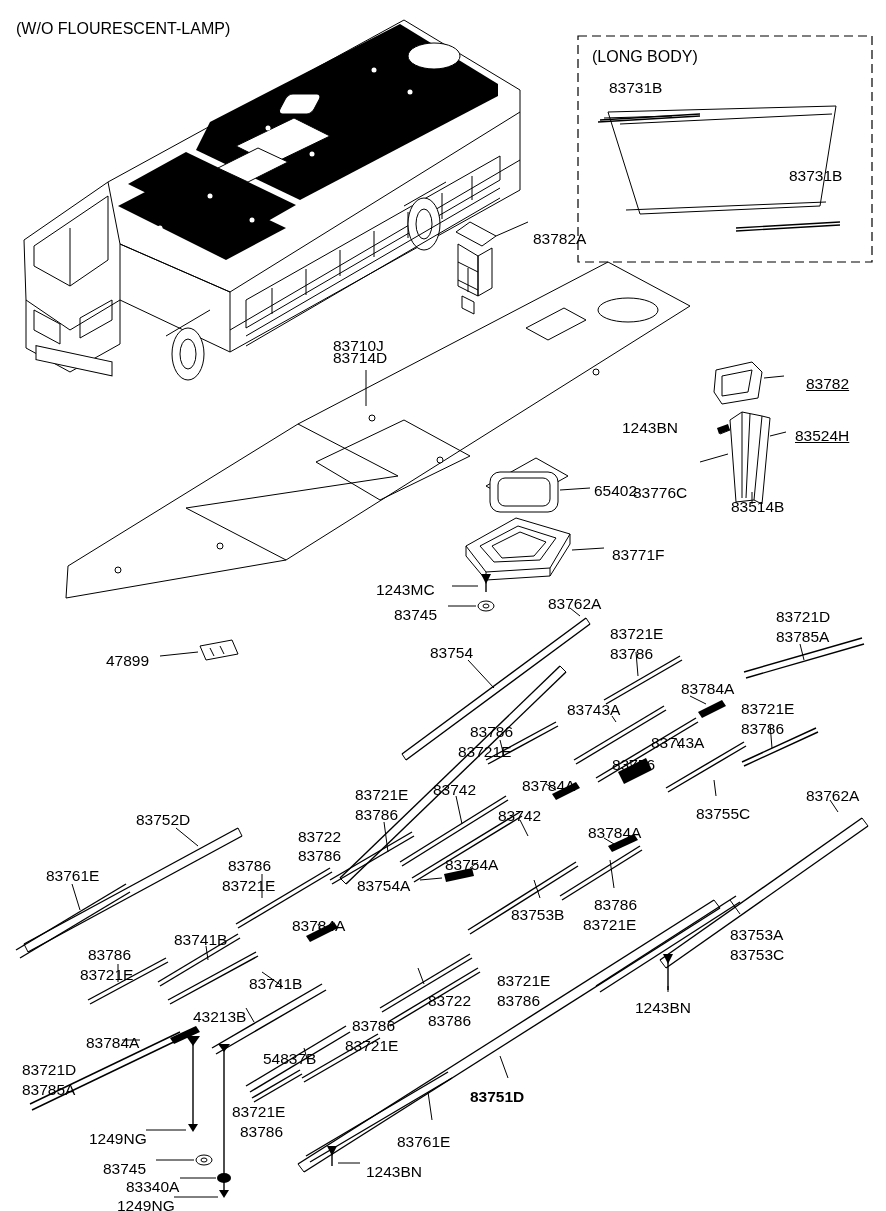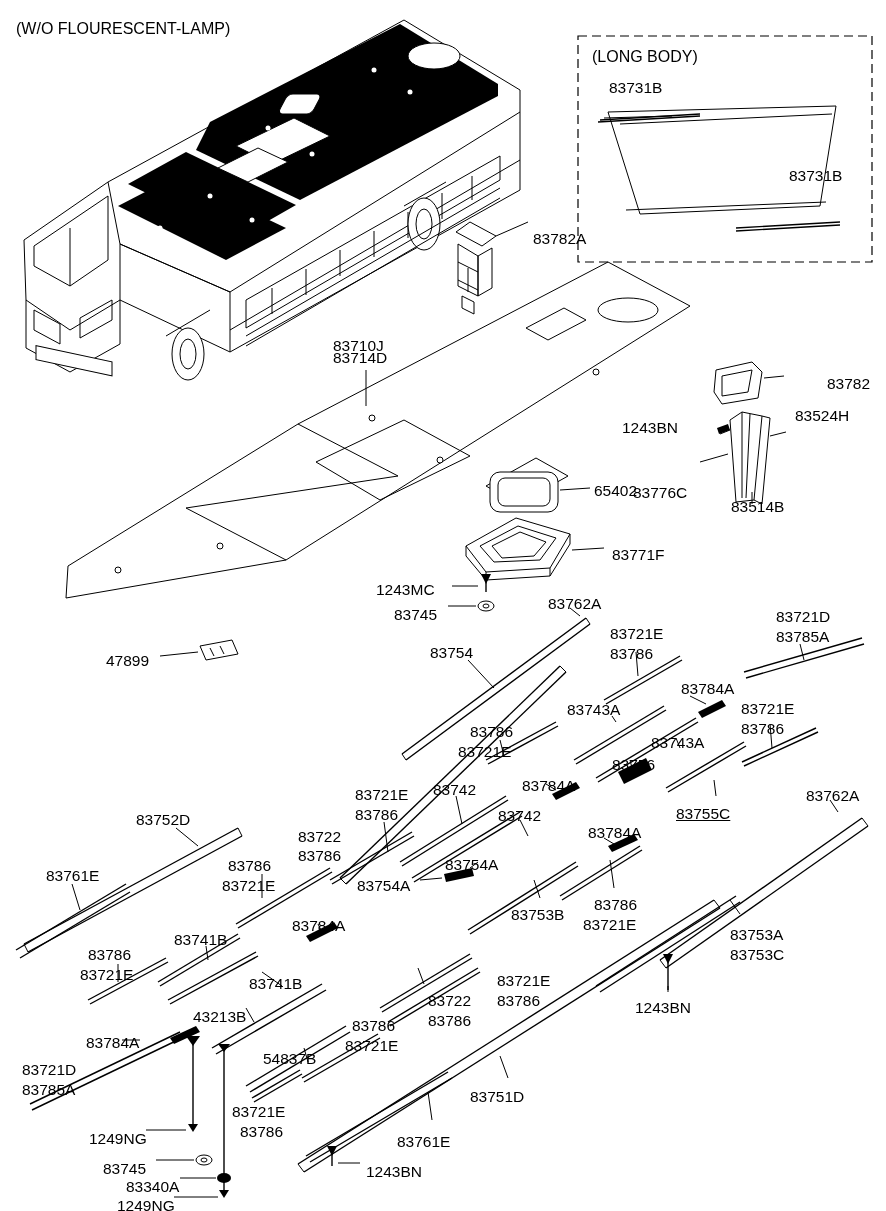--- a/index.html
+++ b/index.html
@@ -407,23 +407,23 @@
 </svg>
 
 <div class="lbl big" style="left:16px;top:20px;">(W/O FLOURESCENT-LAMP)</div>
 <div class="lbl big" style="left:592px;top:48px;">(LONG BODY)</div>
 
 <div class="lbl" style="left:533px;top:222px;margin-top:8px;">83782A</div>
 <div class="lbl" style="left:609px;top:79px;">83731B</div>
 <div class="lbl" style="left:789px;top:167px;">83731B</div>
 <div class="lbl" style="left:333px;top:337px;">83710J</div>
 <div class="lbl" style="left:333px;top:349px;text-align:center;">83714D</div>
-<div class="lbl" style="left:827px;top:375px;">83782</div>
+<div class="lbl" style="left:806px;top:375px;text-decoration:underline;">83782</div>
 <div class="lbl" style="left:622px;top:419px;">1243BN</div>
-<div class="lbl" style="left:795px;top:407px;">83524H</div>
+<div class="lbl" style="left:795px;top:427px;text-decoration:underline;">83524H</div>
 <div class="lbl" style="left:633px;top:452px;margin-top:32px;">83776C</div>
 <div class="lbl" style="left:731px;top:498px;">83514B</div>
 <div class="lbl" style="left:594px;top:482px;">65402</div>
 <div class="lbl" style="left:612px;top:546px;">83771F</div>
 <div class="lbl" style="left:376px;top:581px;">1243MC</div>
 <div class="lbl" style="left:394px;top:606px;">83745</div>
 <div class="lbl" style="left:106px;top:652px;">47899</div>
 <div class="lbl" style="left:548px;top:595px;">83762A</div>
 <div class="lbl" style="left:776px;top:608px;">83721D</div>
 <div class="lbl" style="left:776px;top:628px;">83785A</div>
@@ -431,21 +431,21 @@
 <div class="lbl" style="left:610px;top:645px;">83786</div>
 <div class="lbl" style="left:430px;top:644px;">83754</div>
 <div class="lbl" style="left:681px;top:680px;">83784A</div>
 <div class="lbl" style="left:567px;top:701px;">83743A</div>
 <div class="lbl" style="left:741px;top:700px;">83721E</div>
 <div class="lbl" style="left:741px;top:720px;">83786</div>
 <div class="lbl" style="left:651px;top:734px;">83743A</div>
 <div class="lbl" style="left:470px;top:723px;">83786</div>
 <div class="lbl" style="left:458px;top:743px;">83721E</div>
 <div class="lbl" style="left:612px;top:756px;">83756</div>
-<div class="lbl" style="left:676px;top:805px;text-decoration:underline;">83755C</div>
+<div class="lbl" style="left:696px;top:805px;">83755C</div>
 <div class="lbl" style="left:806px;top:787px;">83762A</div>
 <div class="lbl" style="left:355px;top:786px;">83721E</div>
 <div class="lbl" style="left:355px;top:806px;">83786</div>
 <div class="lbl" style="left:433px;top:781px;">83742</div>
 <div class="lbl" style="left:522px;top:777px;">83784A</div>
 <div class="lbl" style="left:498px;top:807px;">83742</div>
 <div class="lbl" style="left:588px;top:824px;">83784A</div>
 <div class="lbl" style="left:136px;top:811px;">83752D</div>
 <div class="lbl" style="left:298px;top:828px;">83722</div>
 <div class="lbl" style="left:298px;top:847px;">83786</div>
@@ -469,21 +469,21 @@
 <div class="lbl" style="left:428px;top:992px;">83722</div>
 <div class="lbl" style="left:428px;top:1012px;">83786</div>
 <div class="lbl" style="left:193px;top:1008px;">43213B</div>
 <div class="lbl" style="left:635px;top:999px;">1243BN</div>
 <div class="lbl" style="left:352px;top:1017px;">83786</div>
 <div class="lbl" style="left:345px;top:1037px;">83721E</div>
 <div class="lbl" style="left:263px;top:1050px;">54837B</div>
 <div class="lbl" style="left:86px;top:1034px;">83784A</div>
 <div class="lbl" style="left:22px;top:1061px;">83721D</div>
 <div class="lbl" style="left:22px;top:1081px;">83785A</div>
-<div class="lbl" style="left:470px;top:1088px;">83751D</div>
+<div class="lbl" style="left:470px;top:1088px;font-weight:bold;">83751D</div>
 <div class="lbl" style="left:232px;top:1103px;">83721E</div>
 <div class="lbl" style="left:240px;top:1123px;">83786</div>
 <div class="lbl" style="left:89px;top:1130px;">1249NG</div>
 <div class="lbl" style="left:397px;top:1133px;">83761E</div>
 <div class="lbl" style="left:103px;top:1160px;">83745</div>
 <div class="lbl" style="left:366px;top:1163px;">1243BN</div>
 <div class="lbl" style="left:126px;top:1178px;">83340A</div>
 <div class="lbl" style="left:117px;top:1197px;">1249NG</div>
 
 </div>

